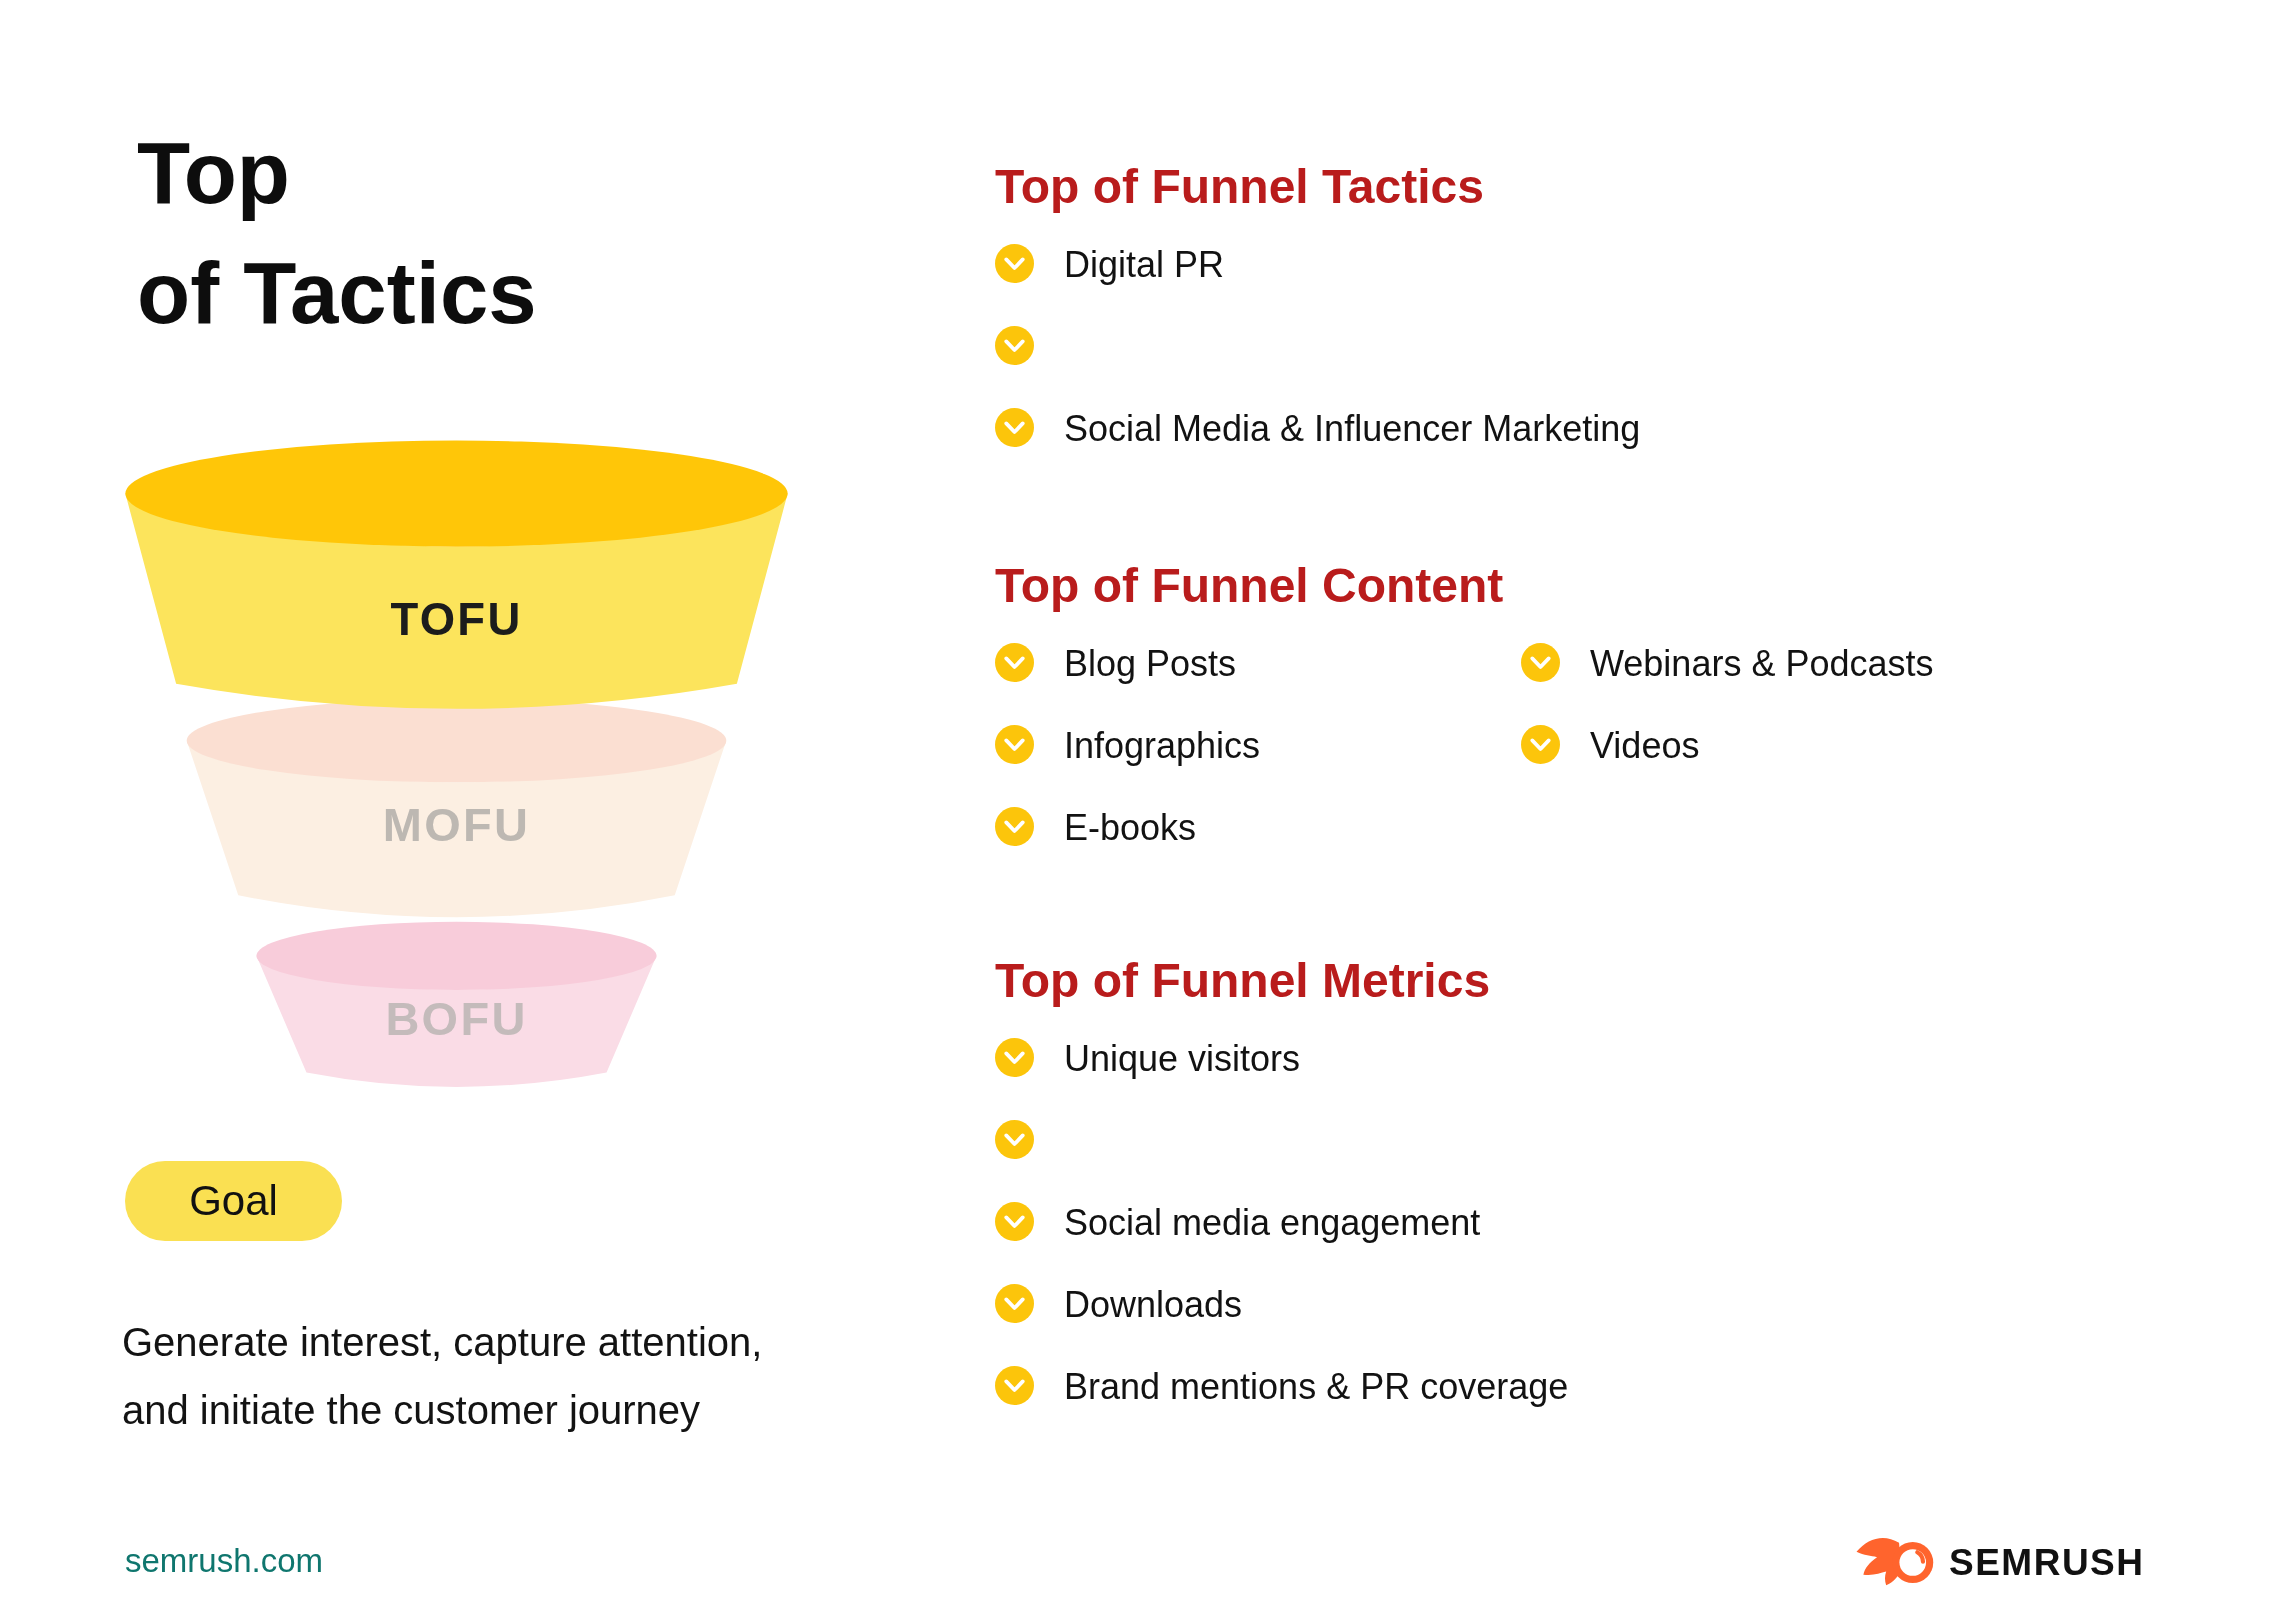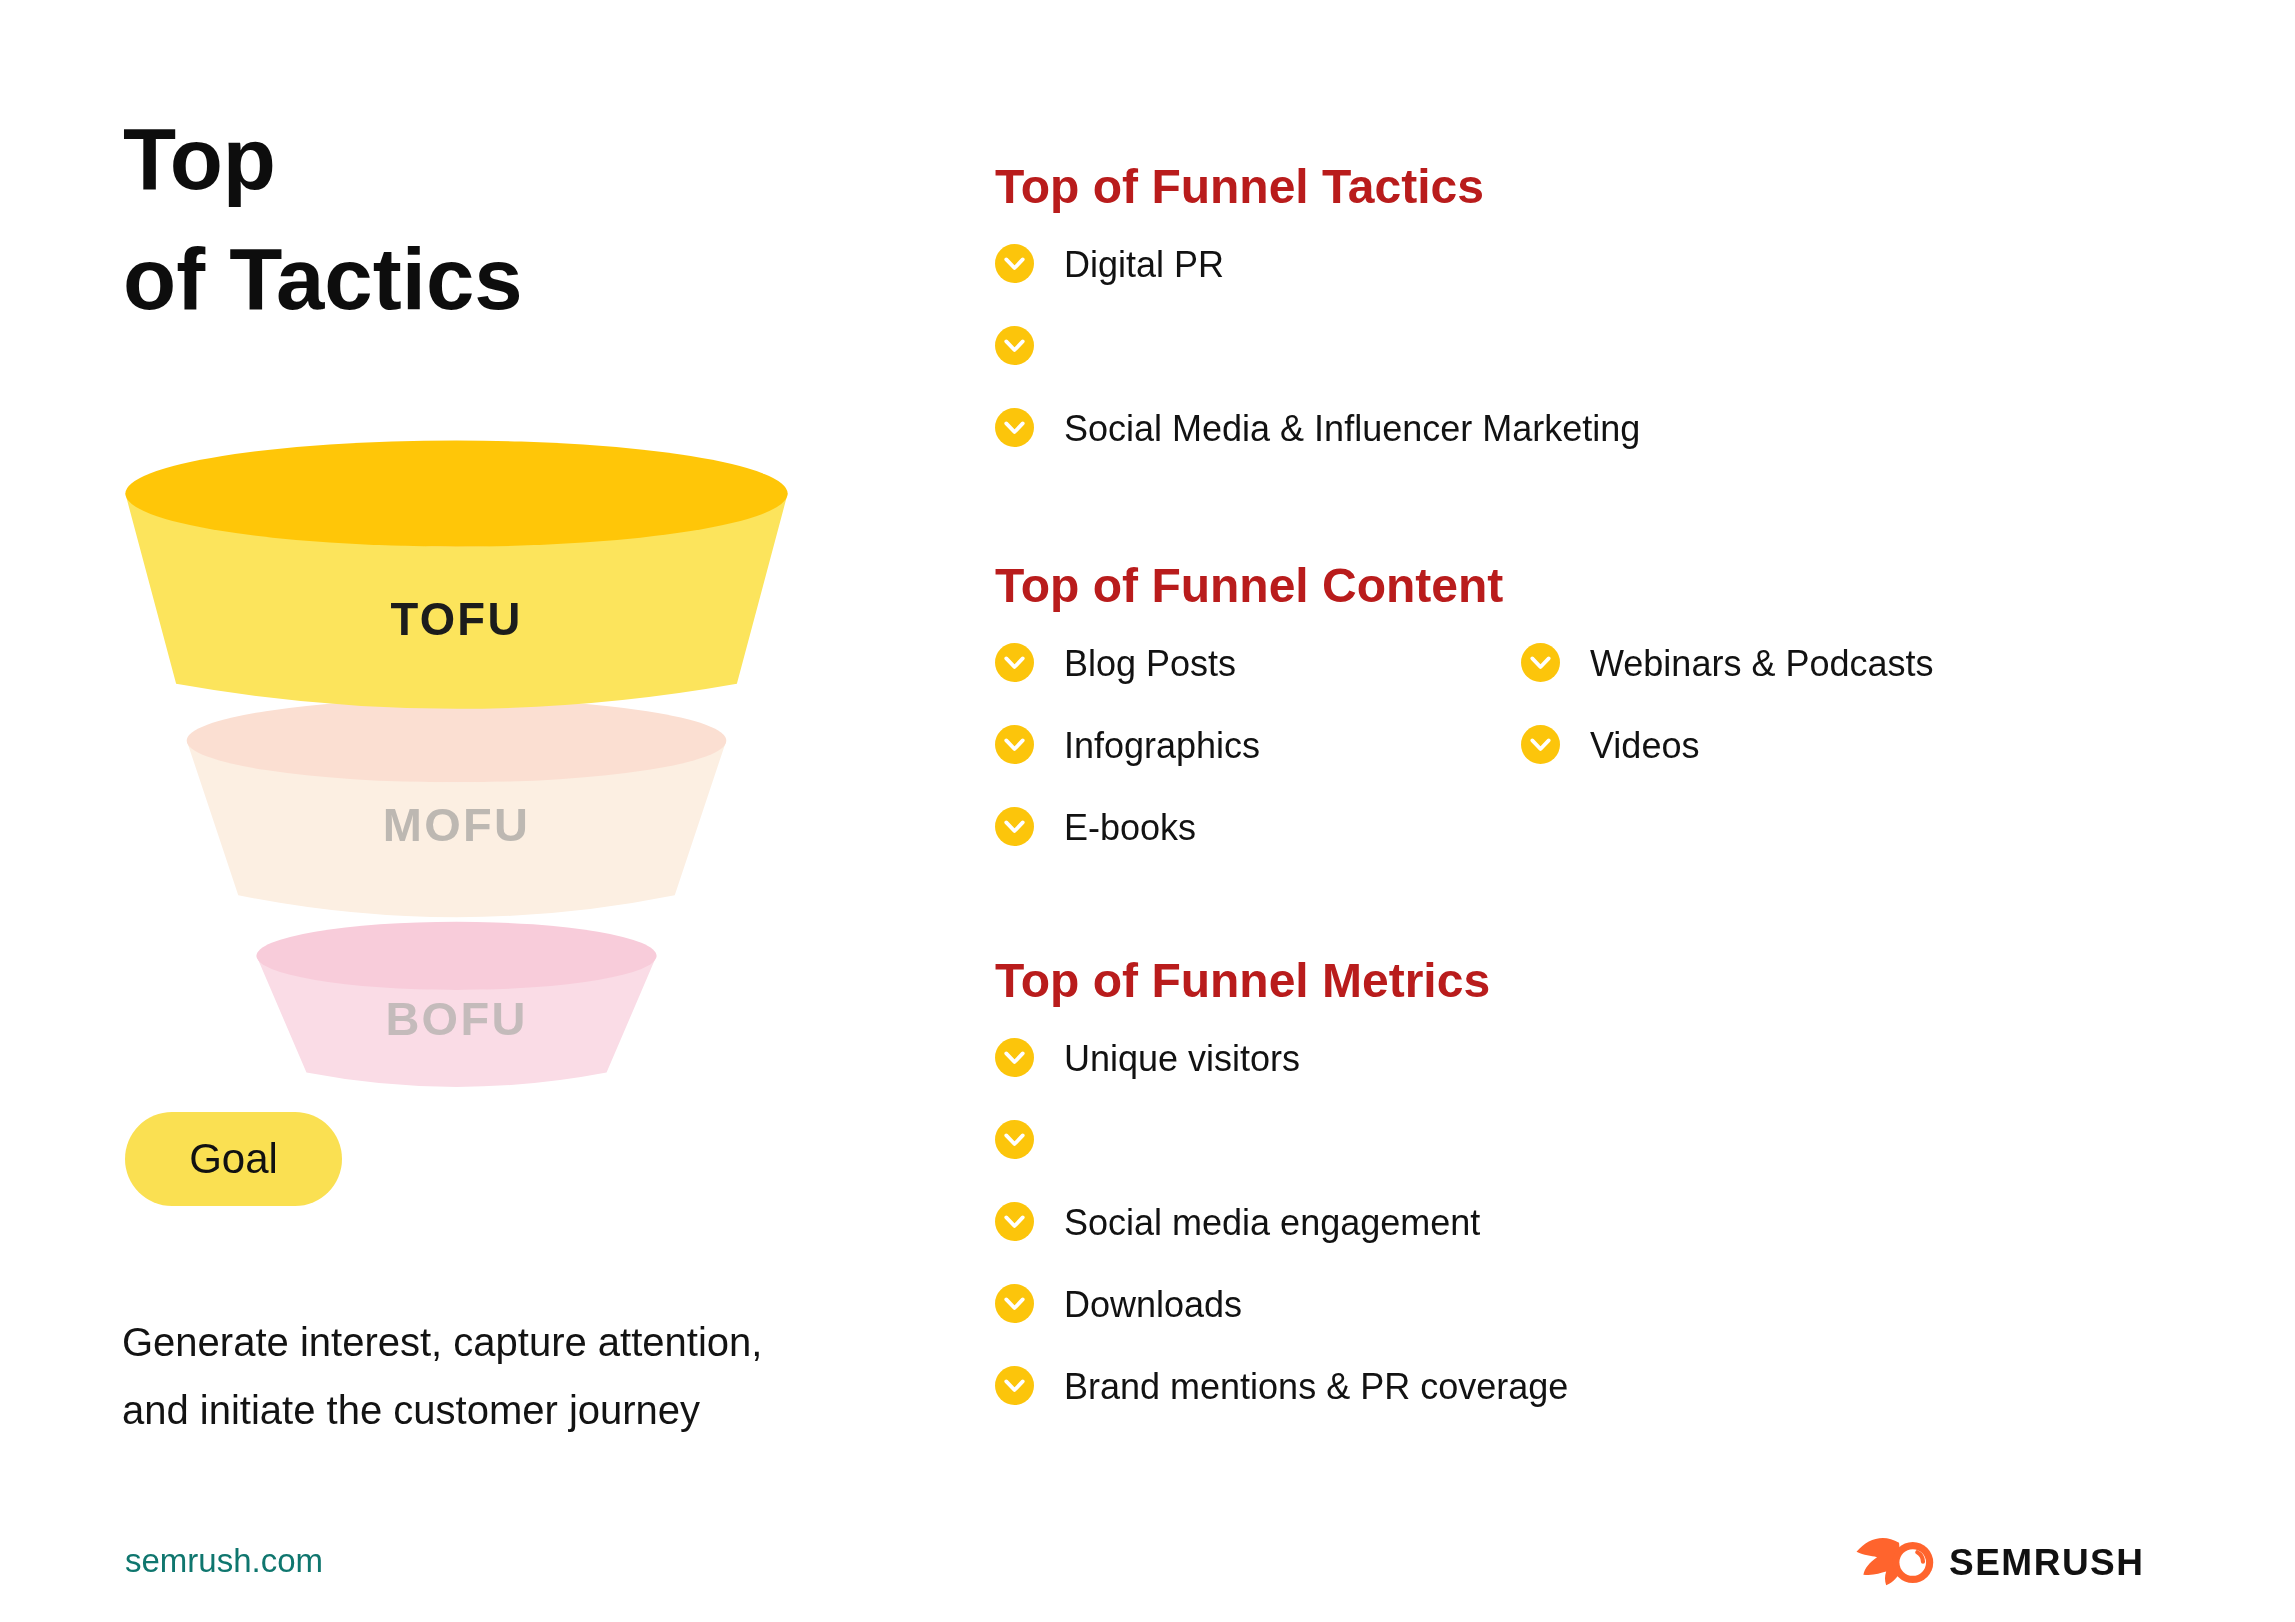--- a/index.html
+++ b/index.html
@@ -8,30 +8,30 @@
     width:2295px;height:1623px;
     background:#ffffff;
     font-family:"Liberation Sans","DejaVu Sans",sans-serif;
     color:#141414;
     overflow:hidden;
   }
   
   .title{
     position:absolute;left:121px;top:97px;
     font-size:87px;font-weight:700;line-height:120px;
-    letter-spacing:0px;color:#0d0d0d;margin:2px;
+    letter-spacing:0px;color:#0d0d0d;margin:16px;
   }
   .funnel-svg{position:absolute;left:123px;top:436px;}
   .funnel-label{
     font-family:"Liberation Sans","DejaVu Sans",sans-serif;
     font-weight:600;letter-spacing:3px;
   }
   .goal-badge{
-    position:absolute;left:125px;top:1112px;
-    width:217px;height:94px;border-radius:47px;
+    position:absolute;left:125px;top:1161px;
+    width:217px;height:80px;border-radius:47px;
     background:#FAE052;
     display:flex;align-items:center;justify-content:center;
     font-size:42px;color:#111;
   }
   .goal-desc{
     position:absolute;left:106px;top:1292px;width:871px;
     font-size:40px;line-height:68px;color:#131313;margin:16px;
   }
   .website{
     position:absolute;left:125px;top:1542px;

